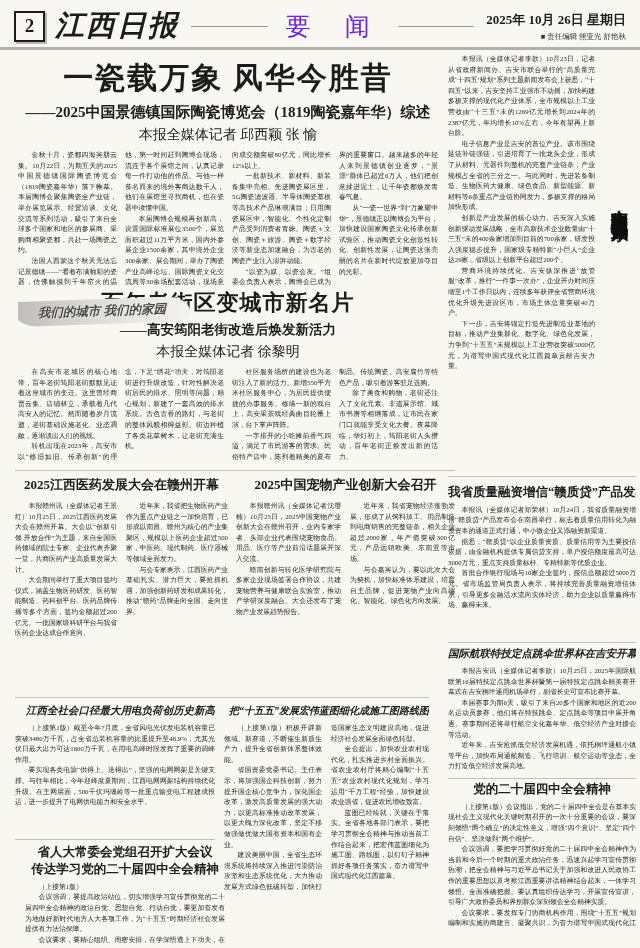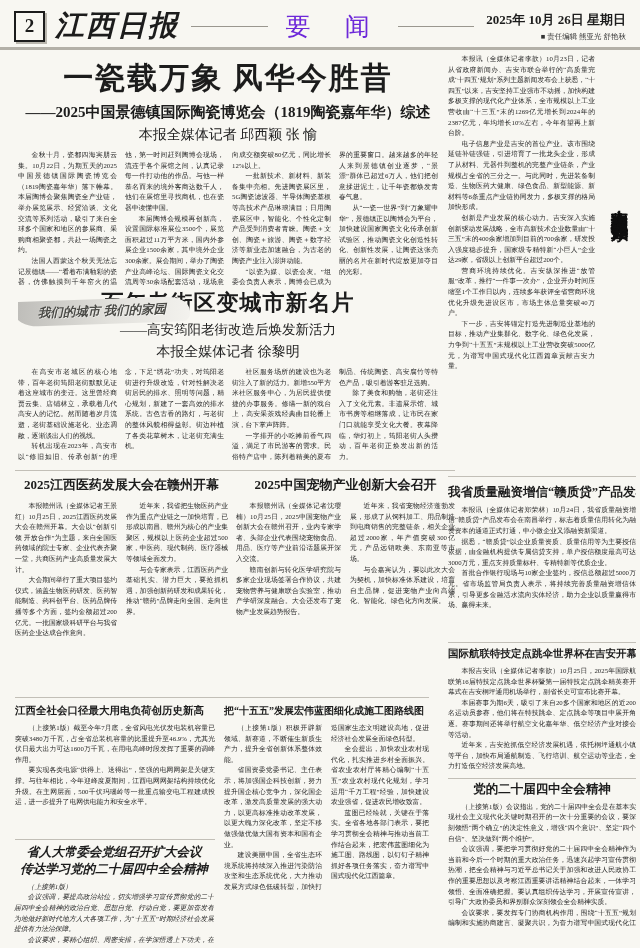--- a/index.html
+++ b/index.html
@@ -29,23 +29,23 @@
   
   .article { position:absolute; overflow:hidden; box-sizing:border-box; }
   .body { font-size:6.8px; line-height:1.56; text-align:justify; color:#262626; overflow:hidden; }
   .body p { margin:0; text-indent:2em; }
   .cols-4 { column-count:4; column-gap:8px; }
   .cols-2 { column-count:2; column-gap:9px; }
   .h-main { font-size:30px; font-weight:bold; text-align:center; margin:6px 0 0; letter-spacing:2px; white-space:nowrap; }
   .h-sub  { font-size:15px; font-weight:bold; text-align:center; margin:4px 0 0; white-space:nowrap; }
   .byline { font-size:14px; text-align:center; margin:4px 0 6px; color:#222; }
   .h-mid  { font-size:22px; font-weight:bold; text-align:center; margin:2px 0 0; letter-spacing:1px; white-space:nowrap; }
-  .h-sub2 { font-size:13.5px; font-weight:normal; text-align:center; margin:3px 0 0; white-space:nowrap; }
+  .h-sub2 { font-size:13.5px; font-weight:bold; text-align:center; margin:3px 0 0; white-space:nowrap; }
   .h-news { font-size:13px; font-weight:bold; text-align:center; margin:2px 0 7px; white-space:nowrap; }
-  .h-one  { font-size:10.5px; font-weight:bold; text-align:left; margin:3px 0 5px; white-space:nowrap; }
+  .h-one  { font-size:10.5px; font-weight:bold; text-align:right; margin:3px 0 5px; white-space:nowrap;font-style:italic; }
   .h-two  { font-size:12.5px; font-weight:bold; text-align:center; line-height:1.35; margin:3px 0 4px; white-space:nowrap; }
   .vtitle {
     float:right; writing-mode:vertical-rl; text-orientation:upright;
     width:34px; height:300px; margin-left:7px;
     font-size:17px; font-weight:bold; letter-spacing:1px; line-height:34px;
     text-align:center; color:#0f0f0f;
   }
   .tag-banner {
     position:absolute; left:-4px; top:13px; width:176px; height:25px;
     background:linear-gradient(95deg,#bdbcb8,#e2e1dc 55%,#f3f2ee);
@@ -162,21 +162,21 @@
 
   <div class="article" style="left:15px; top:701px; width:200px; height:137px;">
     <div class="h-one">江西全社会口径最大用电负荷创历史新高</div>
     <div class="body" style="height:118px;">
         <p>（上接第1版）截至今年7月底，全省风电光伏发电装机容量已突破3480万千瓦，占全省总装机容量的比重提升至46.9%，尤其光伏日最大出力可达1600万千瓦，在用电高峰时段发挥了重要的调峰作用。</p>
         <p>要实现各类电源“供得上、送得出”，坚强的电网网架是关键支撑。与往年相比，今年迎峰度夏期间，江西电网网架结构持续优化升级。在主网层面，500千伏玛瑙岭等一批重点输变电工程建成投运，进一步提升了电网供电能力和安全水平。</p>
       </div>
   </div>
 
   <div class="rule" style="left:15px; top:839px; width:200px;"></div>
-  <div class="article" style="left:14px; top:841px; width:200px; height:107px;font-style:italic;">
+  <div class="article" style="left:25px; top:841px; width:200px; height:107px;">
     <div class="h-two" style="margin-bottom:0;">省人大常委会党组召开扩大会议</div>
     <div class="h-two" style="margin-top:0;">传达学习党的二十届四中全会精神</div>
     <div class="body" style="height:62px;">
         <p>（上接第1版）</p>
         <p>会议强调，要提高政治站位，切实增强学习宣传贯彻党的二十届四中全会精神的政治自觉、思想自觉、行动自觉，要更加奋发有为地做好新时代地方人大各项工作，为“十五五”时期经济社会发展提供有力法治保障。</p>
         <p>会议要求，要精心组织、周密安排，在学深悟透上下功夫，在宣传宣讲上求实效，推动全会精神在人大系统落地生根、开花结果。</p>
       </div>
   </div>
 
   <div class="article" style="left:224px; top:701px; width:205px; height:247px;">

